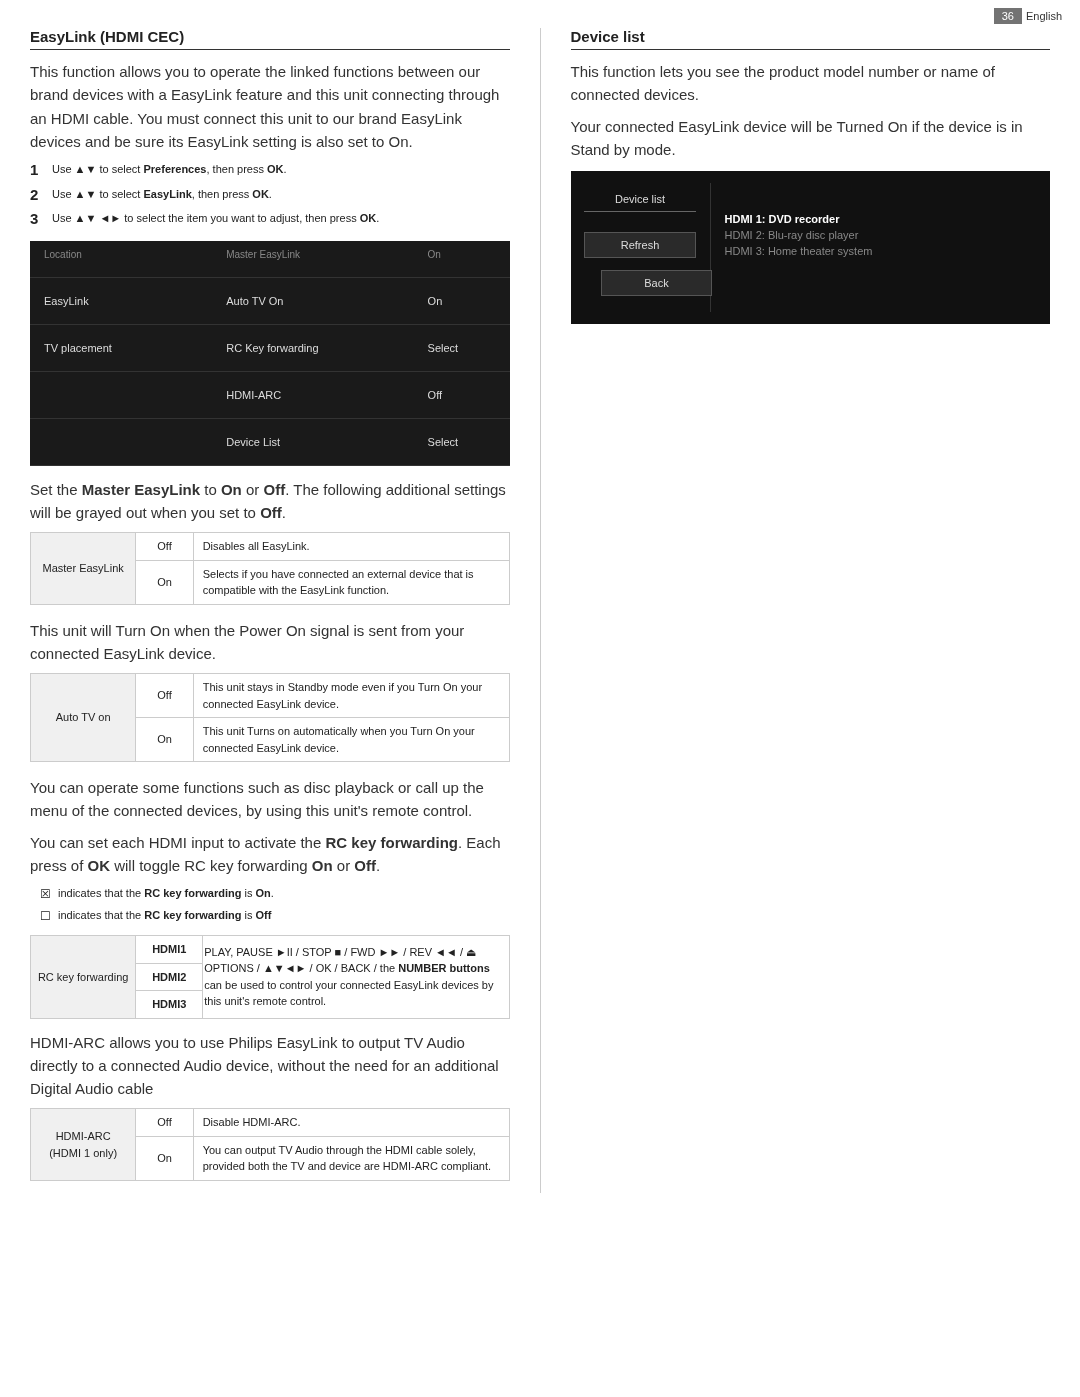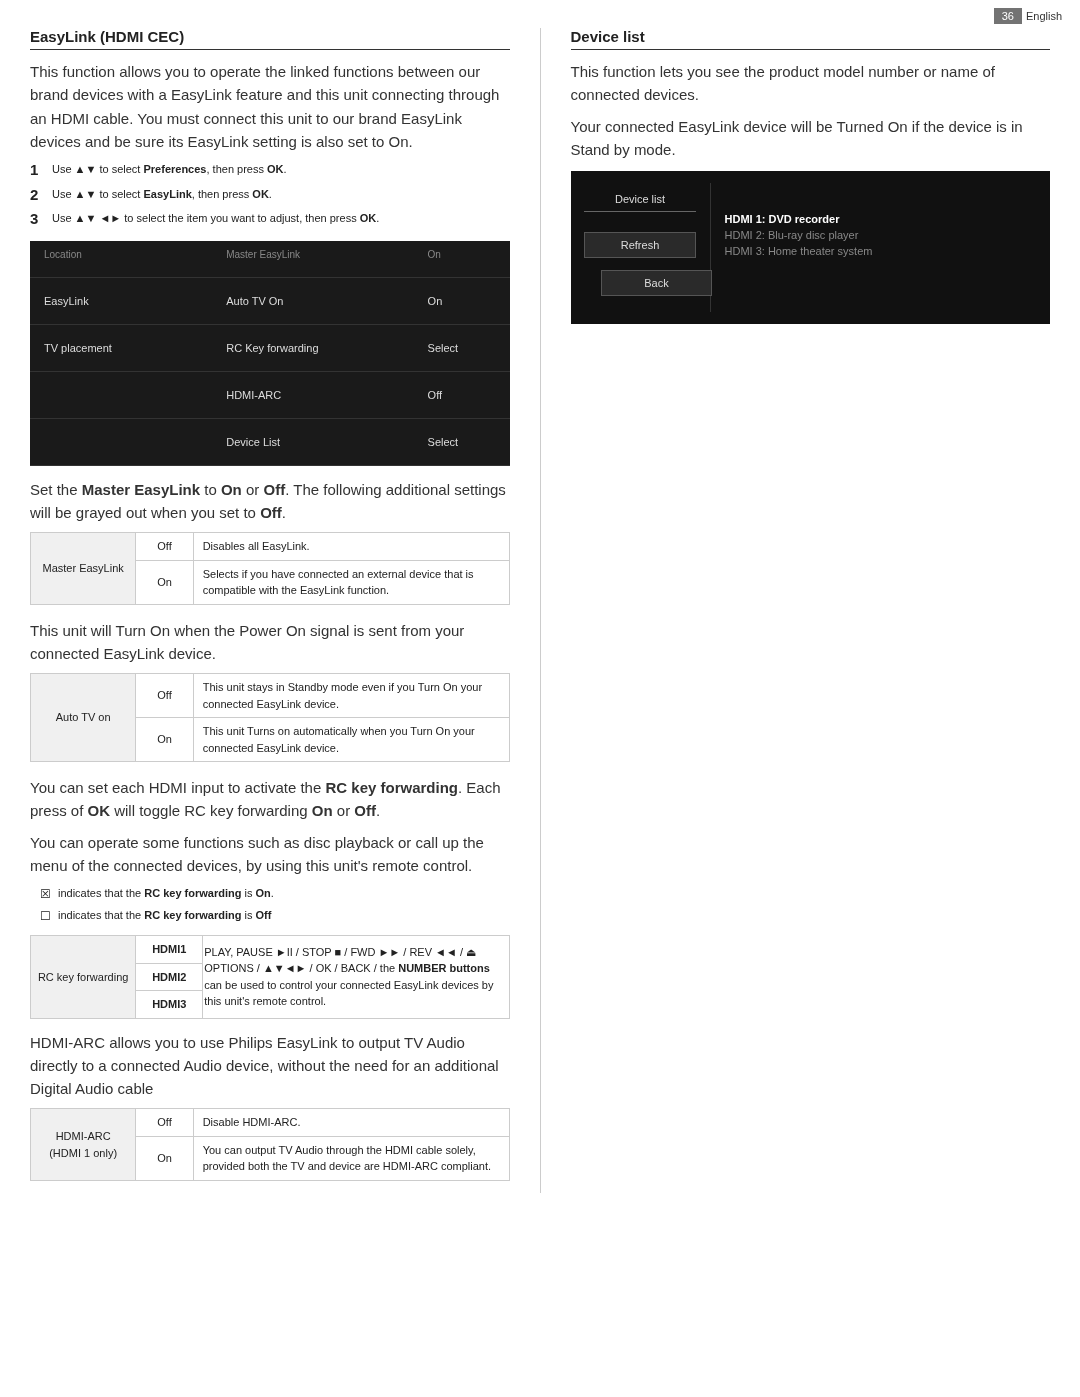--- a/index.html
+++ b/index.html
@@ -330,22 +330,22 @@
           <td class="col-off">Off</td>
           <td>This unit stays in Standby mode even if you Turn On your connected EasyLink device.</td>
         </tr>
         <tr>
           <td class="col-on">On</td>
           <td>This unit Turns on automatically when you Turn On your connected EasyLink device.</td>
         </tr>
       </tbody>
         </table>
 
+      <p class="body-text">You can operate some functions such as disc playback or call up the menu of the connected devices, by using this unit's remote control.</p>
       <p class="body-text">You can set each HDMI input to activate the <b>RC key forwarding</b>. Each press of <b>OK</b> will toggle RC key forwarding <b>On</b> or <b>Off</b>.</p>
-      <p class="body-text">You can operate some functions such as disc playback or call up the menu of the connected devices, by using this unit's remote control.</p>
 
       <ul class="bullet-list">
         <li>
           <span class="bullet-icon">☒</span>
           <span> indicates that the <b>RC key forwarding</b> is <b>On</b>.</span>
         </li>
         <li>
           <span class="bullet-icon">☐</span>
           <span> indicates that the <b>RC key forwarding</b> is <b>Off</b></span>
         </li>

